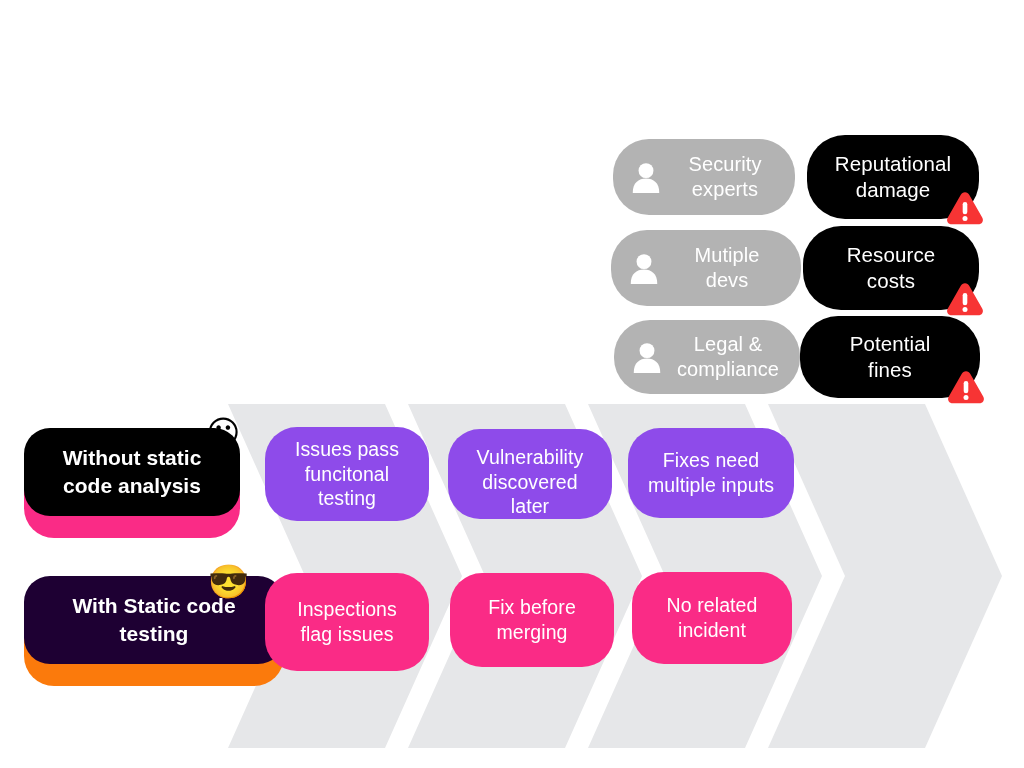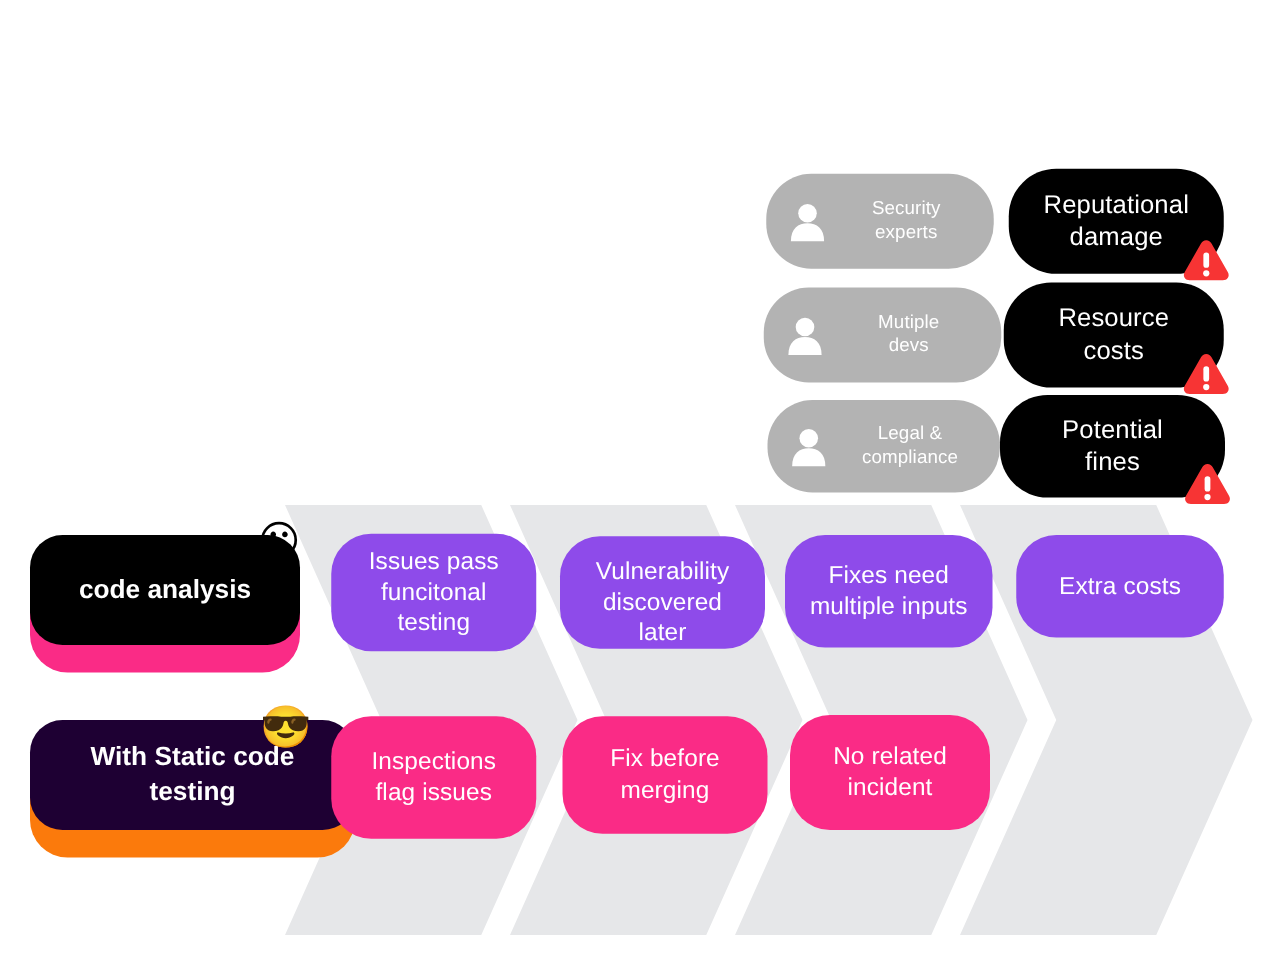--- a/index.html
+++ b/index.html
@@ -40,21 +40,21 @@
     line-height: 1.26;
     border-radius: 34px;
     font-weight: 400;
     letter-spacing: 0.1px;
   }
 
   
   .persona-pill {
     background: #b3b3b3;
     border-radius: 36px;
-    font-size: 15px;
+    font-size: 20px;
     padding-left: 56px;
     padding-right: 14px;
   }
   .person-icon {
     position: absolute;
     left: 16px;
     top: 50%;
     transform: translateY(-50%);
     width: 34px;
     height: 34px;
@@ -204,20 +204,21 @@
       <path d="M20 3.2 C22 3.2 23.3 4.3 24.2 5.8 L37.2 28.6 C38.1 30.2 38.2 31.8 37.3 33.2 C36.4 34.6 35 35.2 33.2 35.2 L6.8 35.2 C5 35.2 3.6 34.6 2.7 33.2 C1.8 31.8 1.9 30.2 2.8 28.6 L15.8 5.8 C16.7 4.3 18 3.2 20 3.2 Z" fill="#f73434"></path>
       <rect x="17.7" y="13" width="4.6" height="12.2" rx="2.3" fill="#ffffff"></rect>
       <circle cx="20" cy="29.6" r="2.5" fill="#ffffff"></circle>
     </svg>
   </div>
 
   <div class="stage-label-wrap" style="left:24px; top:428px; width:216px; height:112px;">
     <div class="stage-label-shadow" style="background:#fa2b86;"></div>
     <div class="stage-label-card" style="background:#000000;">
       <span>
+        <span class="nowrap-blk">Without static</span>
         <span class="nowrap-blk">code analysis</span>
       </span>
     </div>
   </div>
   <span class="emoji-badge" style="left:206px; top:416px;">☹</span>
 
   <div class="pill step-pill step-purple" style="left:265px; top:427px; width:164px; height:94px;text-align:center;">
     <span>
       <span class="nowrap-blk">Issues pass</span>
       <span class="nowrap-blk">funcitonal</span>
@@ -232,25 +233,20 @@
     </span>
   </div>
 
   <div class="pill step-pill step-purple" style="left:628px; top:428px; width:166px; height:90px;">
     <span>
       <span class="nowrap-blk">Fixes need</span>
       <span class="nowrap-blk">multiple inputs</span>
     </span>
   </div>
 
-  <div class="pill step-pill step-purple" style="left:813px; top:428px; width:166px; height:82px;">
-    <span>
-      <span class="nowrap-blk">Extra costs</span>
-    </span>
-  </div>
 
   <div class="stage-label-wrap" style="left:24px; top:576px; width:260px; height:118px;">
     <div class="stage-label-shadow" style="background:#fb7a0c;"></div>
     <div class="stage-label-card" style="background:#1e0033;">
       <span>
         <span class="nowrap-blk">With Static code</span>
         <span class="nowrap-blk">testing</span>
       </span>
     </div>
   </div>

